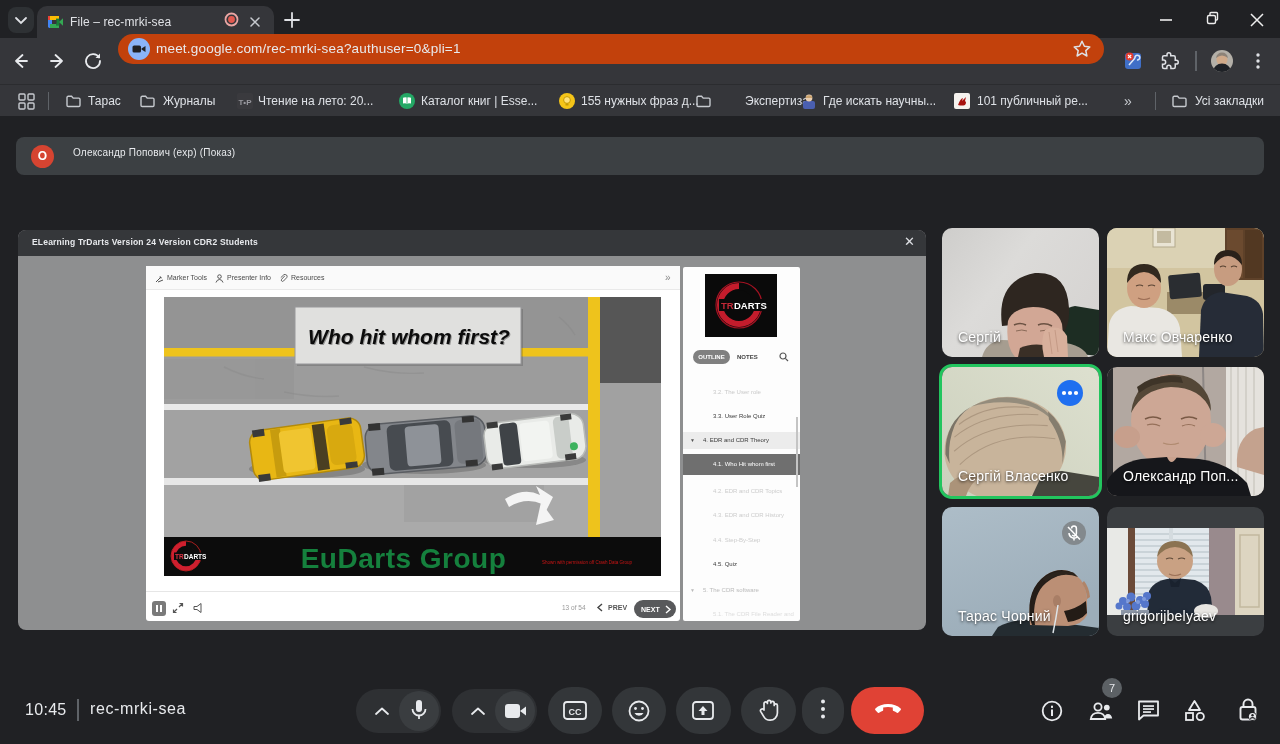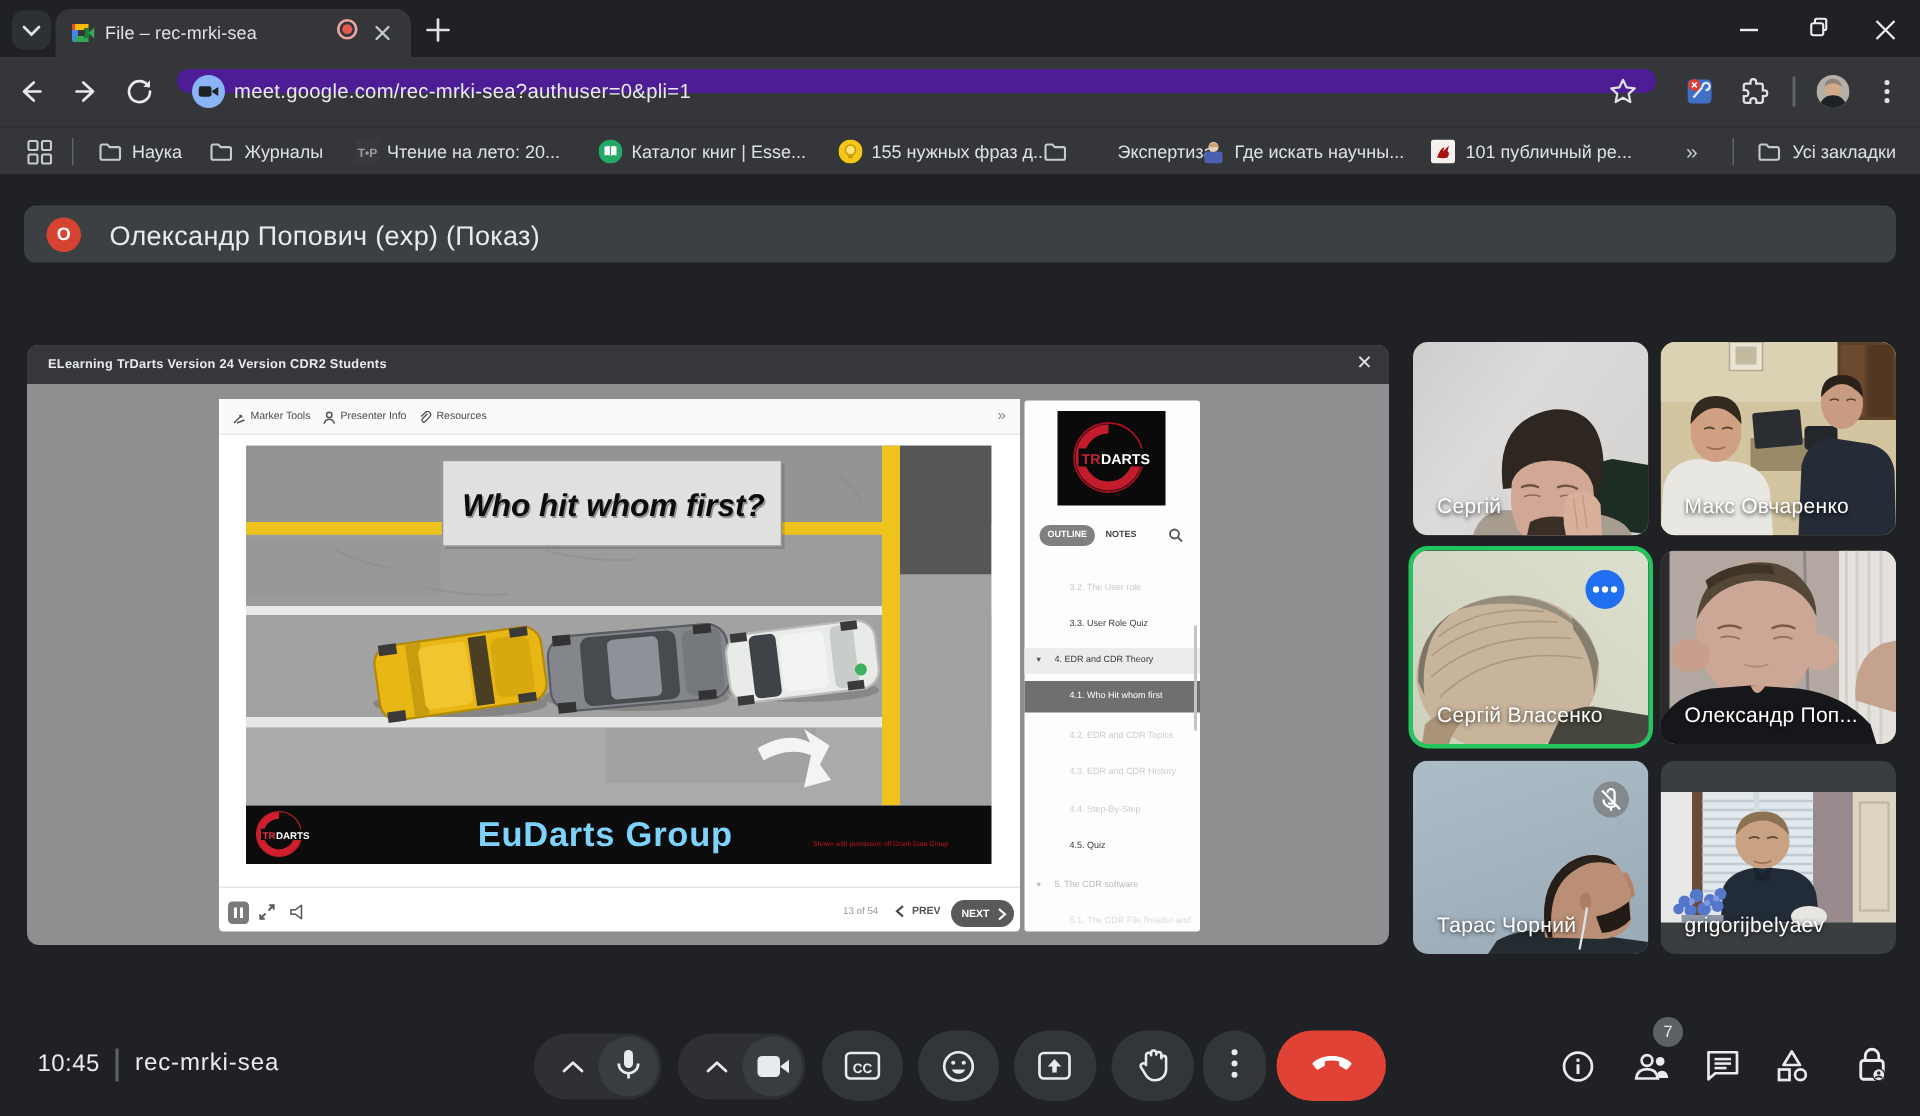--- a/index.html
+++ b/index.html
@@ -5,29 +5,29 @@
   html,body{margin:0;padding:0;}
   body{width:1280px;height:744px;background:#202124;font-family:"Liberation Sans",sans-serif;overflow:hidden;position:relative;}
   .abs{position:absolute;}
   
   #tabstrip{left:0;top:0;width:1280px;height:38px;background:#202124;}
   #tabsearch{left:8px;top:7px;width:26px;height:26px;border-radius:8px;background:#2e3134;color:#dfe1e5;}
   #tab{left:37px;top:6px;width:237px;height:32px;background:#35363a;border-radius:10px 10px 0 0;}
   .tabtitle{left:33px;top:9px;font-size:12px;color:#dfe1e5;letter-spacing:.1px;}
   #plus{left:282px;top:10px;width:20px;height:20px;color:#dfe1e5;}
   #toolbar{left:0;top:38px;width:1280px;height:46px;background:#35363a;}
-  #urlpill{left:118px;top:46px;width:986px;height:16px;border-radius:15px;background:#4c1d95;}
+  #urlpill{left:118px;top:34px;width:986px;height:30px;border-radius:15px;background:#c2410c;}
   .urltext{left:38px;top:6.5px;font-size:13.5px;color:#e8eaed;letter-spacing:.2px;}
   #bookmarks{left:0;top:84px;width:1280px;height:32px;background:#35363a;border-top:1px solid #2b2c2f;box-sizing:border-box;}
   .bm{position:absolute;top:0;height:32px;line-height:32px;font-size:12px;color:#dee1e6;white-space:nowrap;}
   
   #meet{left:0;top:116px;width:1280px;height:628px;background:#202124;}
   #banner{left:16px;top:21px;width:1248px;height:38px;background:#3c4043;border-radius:8px;}
   #banner .av{position:absolute;left:15px;top:8px;width:23px;height:23px;border-radius:50%;background:#d64431;color:#fff;font-size:12px;font-weight:bold;text-align:center;line-height:23px;}
-  #banner .nm{position:absolute;left:57px;top:10px;font-size:18px;color:#e8eaed;font-weight:500;letter-spacing:.2px;}
+  #banner .nm{position:absolute;left:57px;top:10px;font-size:10px;color:#e8eaed;font-weight:500;letter-spacing:.2px;}
   
   #ptile{left:18px;top:114px;width:908px;height:400px;border-radius:8px;overflow:hidden;background:#8e8f90;}
   #phead{left:0;top:0;width:908px;height:26px;background:#35373a;}
   #phead .t{position:absolute;left:14px;top:7px;font-size:8.5px;font-weight:bold;color:#e8eaed;letter-spacing:.2px;}
   #phead .x{position:absolute;right:11px;top:4px;font-size:13px;color:#dfe1e5;}
   
   #player{left:128px;top:36px;width:534px;height:355px;background:#ffffff;border-radius:3px;}
   #pmenu{left:0;top:0;width:534px;height:24px;background:#fafafa;border-bottom:1px solid #e9e9e9;box-sizing:border-box;}
   .pm{position:absolute;top:0;height:24px;line-height:24px;font-size:7px;color:#4a4a4a;}
   #slide{left:18px;top:31px;width:497px;height:279px;}
@@ -139,21 +139,21 @@
   <svg class="abs" style="left:18px;top:8px" width="17" height="17">
     <rect x="1" y="1" width="6" height="6" rx="1" fill="none" stroke="#c7cacf" stroke-width="1.4"></rect>
     <rect x="10" y="1" width="6" height="6" rx="1" fill="none" stroke="#c7cacf" stroke-width="1.4"></rect>
     <rect x="1" y="10" width="6" height="6" rx="1" fill="none" stroke="#c7cacf" stroke-width="1.4"></rect>
     <rect x="10" y="10" width="6" height="6" rx="1" fill="none" stroke="#c7cacf" stroke-width="1.4"></rect>
   </svg>
   <div class="abs" style="left:48px;top:7px;width:1px;height:18px;background:#5f6368;"></div>
   <svg class="abs bmf" style="left:66px;top:9px" width="15" height="14">
       <path d="M1 3.5 a1.2 1.2 0 0 1 1.2-1.2 h3.4 l1.6 1.8 h5.6 a1.2 1.2 0 0 1 1.2 1.2 v6 a1.2 1.2 0 0 1-1.2 1.2 h-10.6 a1.2 1.2 0 0 1-1.2-1.2 Z" fill="none" stroke="#c7cacf" stroke-width="1.4"></path>
     </svg>
-  <div class="bm" style="left:88px">Наука</div>
+  <div class="bm" style="left:88px">Тарас</div>
   <svg class="abs bmf" style="left:140px;top:9px" width="15" height="14">
       <path d="M1 3.5 a1.2 1.2 0 0 1 1.2-1.2 h3.4 l1.6 1.8 h5.6 a1.2 1.2 0 0 1 1.2 1.2 v6 a1.2 1.2 0 0 1-1.2 1.2 h-10.6 a1.2 1.2 0 0 1-1.2-1.2 Z" fill="none" stroke="#c7cacf" stroke-width="1.4"></path>
     </svg>
   <div class="bm" style="left:163px">Журналы</div>
   <svg class="abs" style="left:237px;top:8px" width="16" height="16">
       <rect width="16" height="16" rx="2" fill="#3a3a3e"></rect>
       <text x="8" y="11.5" font-size="8" font-weight="bold" fill="#9a9aa0" text-anchor="middle" font-family="Liberation Sans">T•P</text>
     </svg>
   <div class="bm" style="left:258px">Чтение на лето: 20...</div>
   <svg class="abs" style="left:399px;top:8px" width="16" height="16">
@@ -294,21 +294,21 @@
         </svg>
         <div class="abs" style="left:0;top:240px;width:497px;height:39px;background:#0c0c0c;">
           <svg class="abs" style="left:6px;top:3px" width="40" height="33">
             <circle cx="16" cy="16" r="12.5" fill="none" stroke="#cf1f2f" stroke-width="4.5"></circle>
             <path d="M16 3.5 A12.5 12.5 0 0 1 28.5 16" fill="none" stroke="#0c0c0c" stroke-width="5.5"></path>
             <circle cx="16" cy="16" r="15" fill="none" stroke="#c22" stroke-width="0.8"></circle>
             <rect x="4" y="12.5" width="34" height="7.5" fill="#0c0c0c"></rect>
             <text x="5" y="19" font-size="6.5" fill="#d34" font-family="Liberation Sans" font-weight="bold">TR</text>
             <text x="14" y="19" font-size="6.5" fill="#fff" font-family="Liberation Sans" font-weight="bold">DARTS</text>
           </svg>
-          <div class="abs" style="left:-9px;top:6px;width:497px;text-align:center;font-size:23px;font-weight:bold;color:#7dd3fc;letter-spacing:.5px;">EuDarts Group</div>
+          <div class="abs" style="left:-9px;top:6px;width:497px;text-align:center;font-size:28px;font-weight:bold;color:#15803d;letter-spacing:.5px;">EuDarts Group</div>
           <div class="abs" style="left:378px;top:23px;font-size:4.5px;color:#cc1414;">Shown with permission off Crash Data Group</div>
         </div>
       </div>
       <div class="abs" id="pctrl">
         <div class="abs" style="left:6px;top:9px;width:14px;height:15px;background:#7a7a7a;border-radius:3px;">
           <div class="abs" style="left:4px;top:4px;width:2px;height:7px;background:#fff;"></div>
           <div class="abs" style="left:8px;top:4px;width:2px;height:7px;background:#fff;"></div>
         </div>
         <svg class="abs" style="left:26px;top:10px" width="12" height="12">
             <path d="M7.5 1.5 L10.5 1.5 L10.5 4.5 M10.5 1.5 L7 5 M4.5 10.5 L1.5 10.5 L1.5 7.5 M1.5 10.5 L5 7" stroke="#555" stroke-width="1.2" fill="none"></path>

